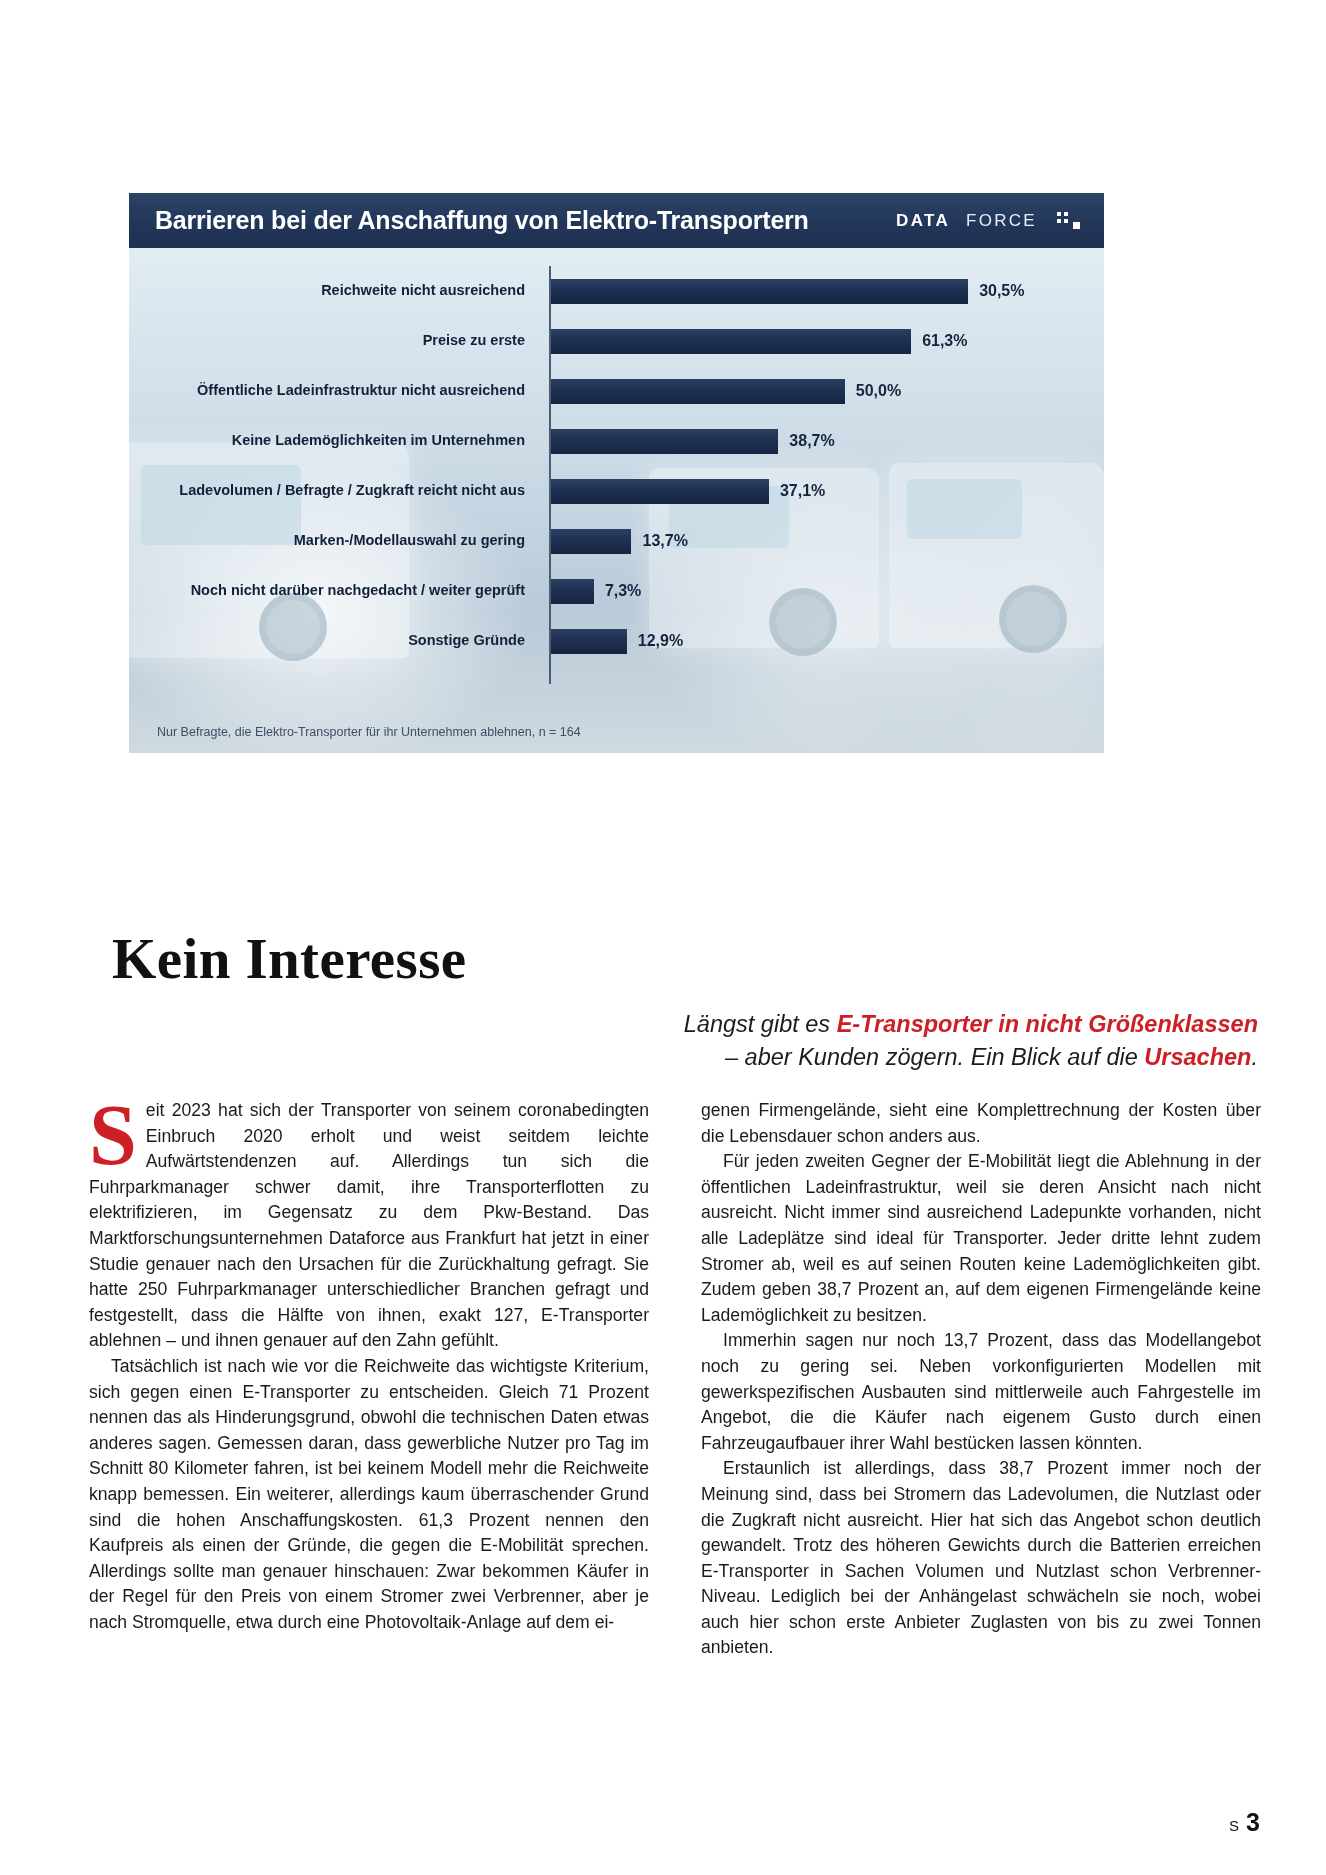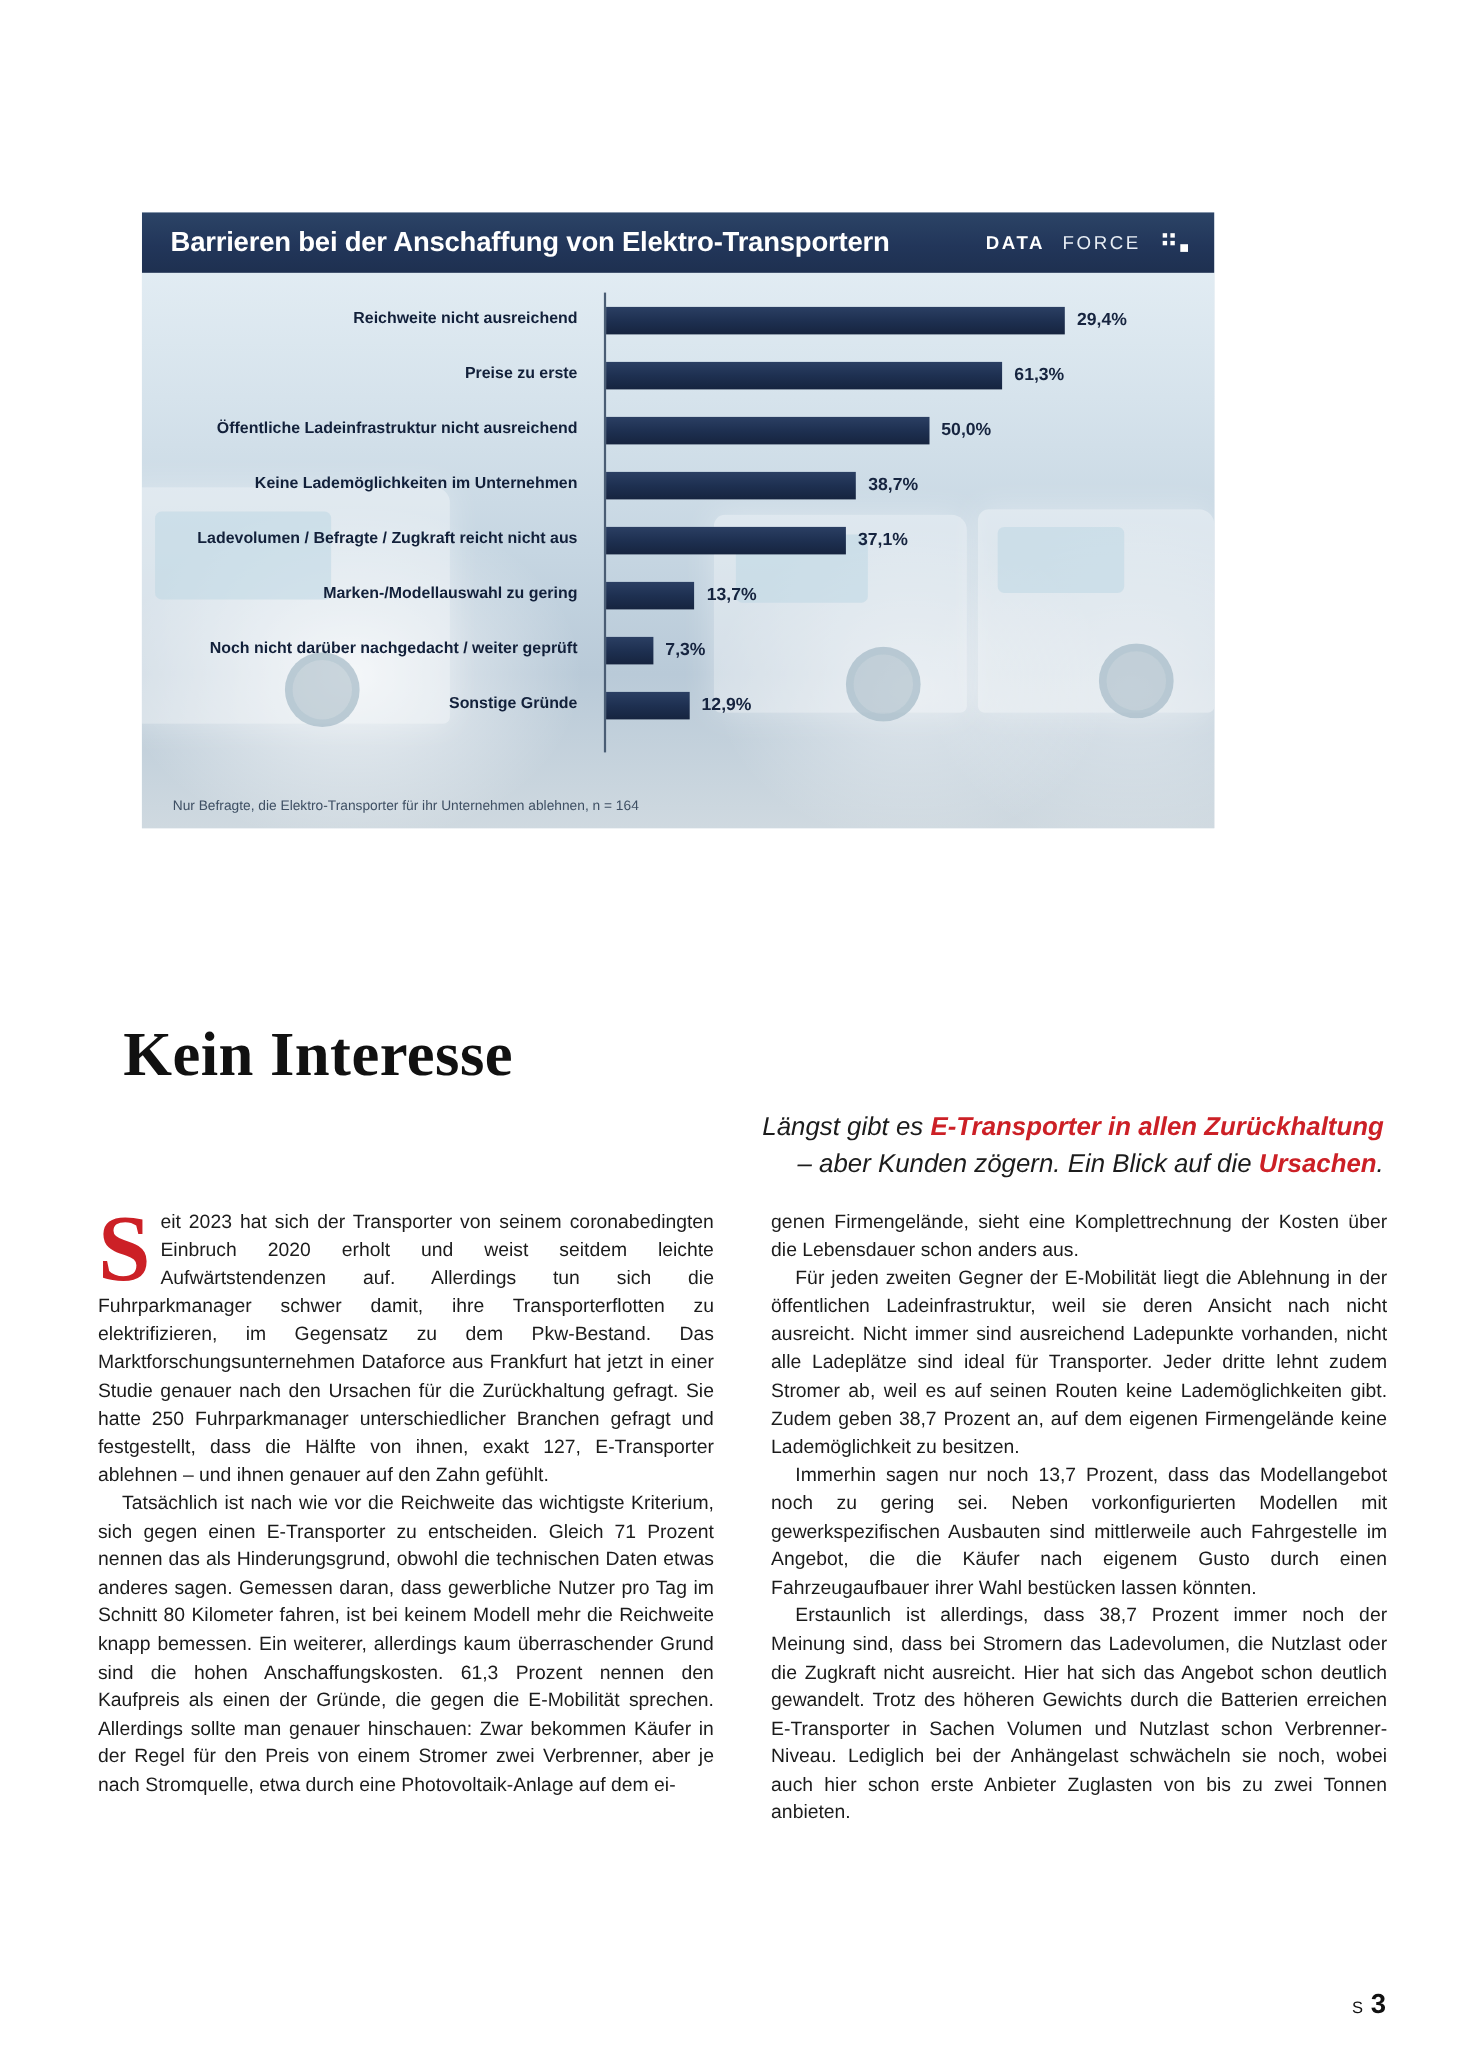--- a/index.html
+++ b/index.html
@@ -279,21 +279,21 @@
       </div>
     </div>
 
     <div class="plot">
       <div class="axis-line"></div>
       <div class="rows" id="chart-rows">
           <div class="row">
             <div class="row-label">Reichweite nicht ausreichend</div>
             <div class="bar-wrap">
               <div class="bar" style="width: 417.125px; background: linear-gradient(rgb(43, 63, 99) 0%, rgb(30, 48, 81) 50%, rgb(22, 36, 63) 100%);"></div>
-              <div class="bar-value">29,4%</div>
+              <div class="bar-value">30,5%</div>
             </div>
           </div>
           <div class="row">
             <div class="row-label">Preise zu erste</div>
             <div class="bar-wrap">
               <div class="bar" style="width: 360.137px; background: linear-gradient(rgb(43, 63, 99) 0%, rgb(30, 48, 81) 50%, rgb(22, 36, 63) 100%);"></div>
               <div class="bar-value">61,3%</div>
             </div>
           </div>
           <div class="row">
@@ -340,21 +340,21 @@
           </div>
         </div>
     </div>
 
     <figcaption class="chart-note">Nur Befragte, die Elektro-Transporter für ihr Unternehmen ablehnen, n = 164</figcaption>
   </figure>
 
   <h1 class="headline">Kein Interesse</h1>
 
   <div class="lead">
-    <span>Längst gibt es </span><b>E-Transporter in allen Zurückhaltung</b><br>
+    <span>Längst gibt es </span><b>E-Transporter in nicht Größenklassen</b><br>
     <span>– aber Kunden zögern.  Ein Blick auf die </span><b>Ursachen</b><span>.</span>
   </div>
 
   <div class="columns">
     <div class="col">
       <p><span class="dropcap">S</span><span>eit 2023 hat sich der Transporter von seinem coronabedingten Einbruch 2020 erholt und weist seitdem leichte Aufwärtstendenzen auf. Allerdings tun sich die Fuhrparkmanager schwer damit, ihre Transporterflotten zu elektrifizieren, im Gegensatz zu dem Pkw-Bestand. Das Marktforschungsunternehmen Dataforce aus Frankfurt hat jetzt in einer Studie genauer nach den Ursachen für die Zurückhaltung gefragt. Sie hatte 250 Fuhrparkmanager unterschiedlicher Branchen gefragt und festgestellt, dass die Hälfte von ihnen, exakt 127, E-Transporter ablehnen – und ihnen genauer auf den Zahn gefühlt.</span></p>
       <p>Tatsächlich ist nach wie vor die Reichweite das wichtigste Kriterium, sich gegen einen E-Transporter zu entscheiden. Gleich 71 Prozent nennen das als Hinderungsgrund, obwohl die technischen Daten etwas anderes sagen. Gemessen daran, dass gewerbliche Nutzer pro Tag im Schnitt 80 Kilometer fahren, ist bei keinem Modell mehr die Reichweite knapp bemessen. Ein weiterer, allerdings kaum überraschender Grund sind die hohen Anschaffungskosten. 61,3 Prozent nennen den Kaufpreis als einen der Gründe, die gegen die E-Mobilität sprechen. Allerdings sollte man genauer hinschauen: Zwar bekommen Käufer in der Regel für den Preis von einem Stromer zwei Verbrenner, aber je nach Stromquelle, etwa durch eine Photovoltaik-Anlage auf dem ei-</p>
     </div>
     <div class="col">
       <p>genen Firmengelände, sieht eine Komplettrechnung der Kosten über die Lebensdauer schon anders aus.</p>

